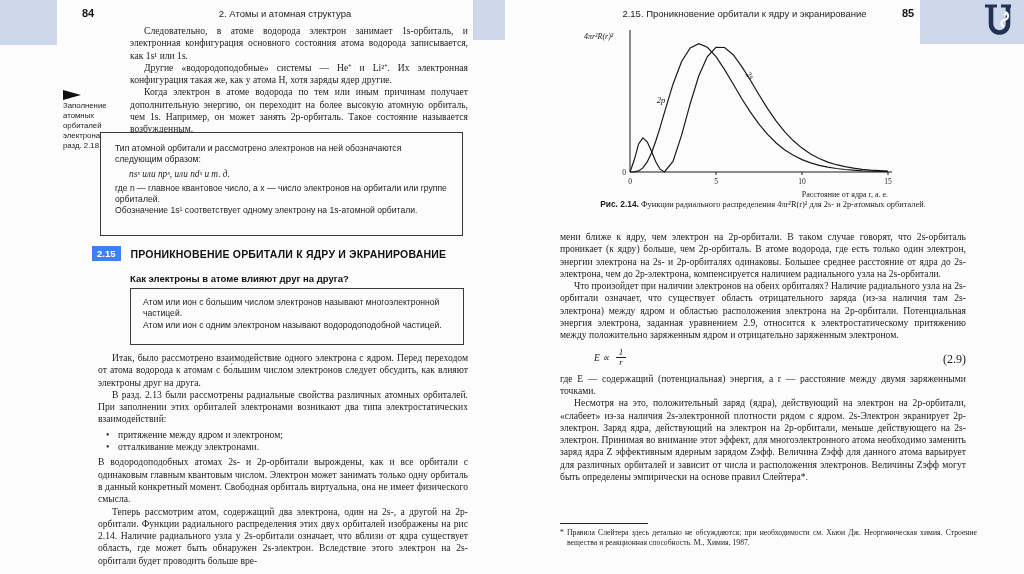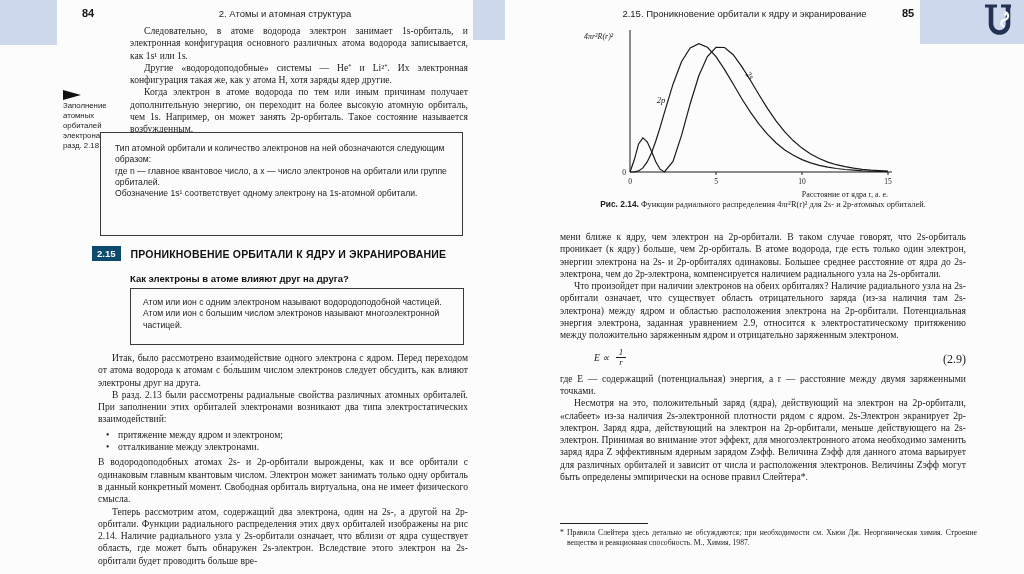--- a/index.html
+++ b/index.html
@@ -24,21 +24,21 @@
   .margin-arrow{position:absolute;left:63px;top:90px;}
   .margin-note{position:absolute;left:63px;top:101px;width:64px;
                font:7.8px/10px "Liberation Sans",sans-serif;color:#222;}
   .def-box{position:absolute;border:1px solid #3a3a3a;background:#fcfcfc;box-sizing:border-box;
            font-family:"Liberation Sans",sans-serif;}
   .def-box p{margin:0;font-size:8.6px;line-height:11.3px;}
   .box1{left:100px;top:132px;width:363px;height:104px;padding:10px 14px 0 14px;}
   .box1 .formula{margin:3px 0 3px 14px;font-style:italic;font-family:"Liberation Serif",serif;font-size:9.3px;}
   .box2{left:130px;top:288px;width:334px;height:57px;padding:8px 12px 0 12px;}
   .sec-head{position:absolute;left:92px;top:246px;display:flex;align-items:center;gap:10px;}
-  .sec-badge{background:#0c4a6e;color:#fff;font:bold 9.5px "Liberation Sans",sans-serif;padding:2px 5px 2px 5px;}
+  .sec-badge{background:#3b82f6;color:#fff;font:bold 9.5px "Liberation Sans",sans-serif;padding:2px 5px 2px 5px;}
   .sec-title{font:bold 10.5px "Liberation Sans",sans-serif;letter-spacing:.2px;color:#111;}
   .question{position:absolute;left:130px;top:273px;font:bold 9.5px "Liberation Sans",sans-serif;color:#111;}
   .lower-body{position:absolute;left:98px;top:352px;width:370px;}
   .bullets{margin:3px 0;padding:0 0 0 6px;list-style:none;}
   .bullets li{position:relative;padding-left:14px;font-size:9.6px;line-height:12.3px;}
   .bullets li::before{content:"•";position:absolute;left:2px;}
   .gap{margin-top:3px !important;}
   .chart{position:absolute;left:72px;top:26px;}
   .ax{stroke:#1a1a1a;stroke-width:1;}
   .curve{fill:none;stroke:#1a1a1a;stroke-width:1.2;}
@@ -73,46 +73,47 @@
       <path d="M23 9 c4.5 1.5 4 7 -0.5 8 c-4 1 -4.5 5.5 0 6.5" stroke="#fcfcfc" stroke-width="2" fill="none"></path>
       <circle cx="23.5" cy="11.5" r="1.3" fill="#fcfcfc"></circle>
     </svg>
   </div>
 
   <div class="page page-left">
     <div class="pnum pnum-l">84</div>
     <div class="rhead rhead-l">2. Атомы и атомная структура</div>
 
     <div class="upper-body">
-      <p class="ind">Следовательно, в атоме водорода электрон занимает 1s-орбиталь, и электронная конфигурация основного различных атома водорода записывается, как 1s¹ или 1s.</p>
+      <p class="ind">Следовательно, в атоме водорода электрон занимает 1s-орбиталь, и электронная конфигурация основного состояния атома водорода записывается, как 1s¹ или 1s.</p>
       <p class="ind">Другие «водородоподобные» системы — He⁺ и Li²⁺. Их электронная конфигурация такая же, как у атома H, хотя заряды ядер другие.</p>
       <p class="ind">Когда электрон в атоме водорода по тем или иным причинам получает дополнительную энергию, он переходит на более высокую атомную орбиталь, чем 1s. Например, он может занять 2p-орбиталь. Такое состояние называется возбужденным.</p>
     </div>
 
     <svg class="margin-arrow" width="18" height="10" viewBox="0 0 18 10">
       <polygon points="0,0 18,5 0,10" fill="#111"></polygon>
     </svg>
     <div class="margin-note">Заполнение атомных орбиталей электронами: см. разд. 2.18</div>
 
     <div class="def-box box1">
-      <p>Тип атомной орбитали и количество электронов на ней обозначаются следующим образом:</p>
+      <p>Тип атомной орбитали и рассмотрено электронов на ней обозначаются следующим образом:</p>
+      <p class="formula">nsˣ или npˣ, или ndˣ и т. д.</p>
       <p>где n — главное квантовое число, а x — число электронов на орбитали или группе орбиталей.</p>
       <p>Обозначение 1s¹ соответствует одному электрону на 1s-атомной орбитали.</p>
     </div>
 
     <div class="sec-head">
       <span class="sec-badge">2.15</span>
       <span class="sec-title">ПРОНИКНОВЕНИЕ ОРБИТАЛИ К ЯДРУ И ЭКРАНИРОВАНИЕ</span>
     </div>
 
     <div class="question">Как электроны в атоме влияют друг на друга?</div>
 
     <div class="def-box box2">
+      <p>Атом или ион с большим числом электронов называют многоэлектронной частицей.</p>
       <p>Атом или ион с одним электроном называют водородоподобной частицей.</p>
-      <p>Атом или ион с большим числом электронов называют многоэлектронной частицей.</p>
     </div>
 
     <div class="lower-body">
       <p class="ind">Итак, было рассмотрено взаимодействие одного электрона с ядром. Перед переходом от атома водорода к атомам с бо́льшим числом электронов следует обсудить, как влияют электроны друг на друга.</p>
       <p class="ind">В разд. 2.13 были рассмотрены радиальные свойства различных атомных орбиталей. При заполнении этих орбиталей электронами возникают два типа электростатических взаимодействий:</p>
       <ul class="bullets">
         <li>притяжение между ядром и электроном;</li>
         <li>отталкивание между электронами.</li>
       </ul>
       <p class="gap">В водородоподобных атомах 2s- и 2p-орбитали вырождены, как и все орбитали с одинаковым главным квантовым числом. Электрон может занимать только одну орбиталь в данный конкретный момент. Свободная орбиталь виртуальна, она не имеет физического смысла.</p>

